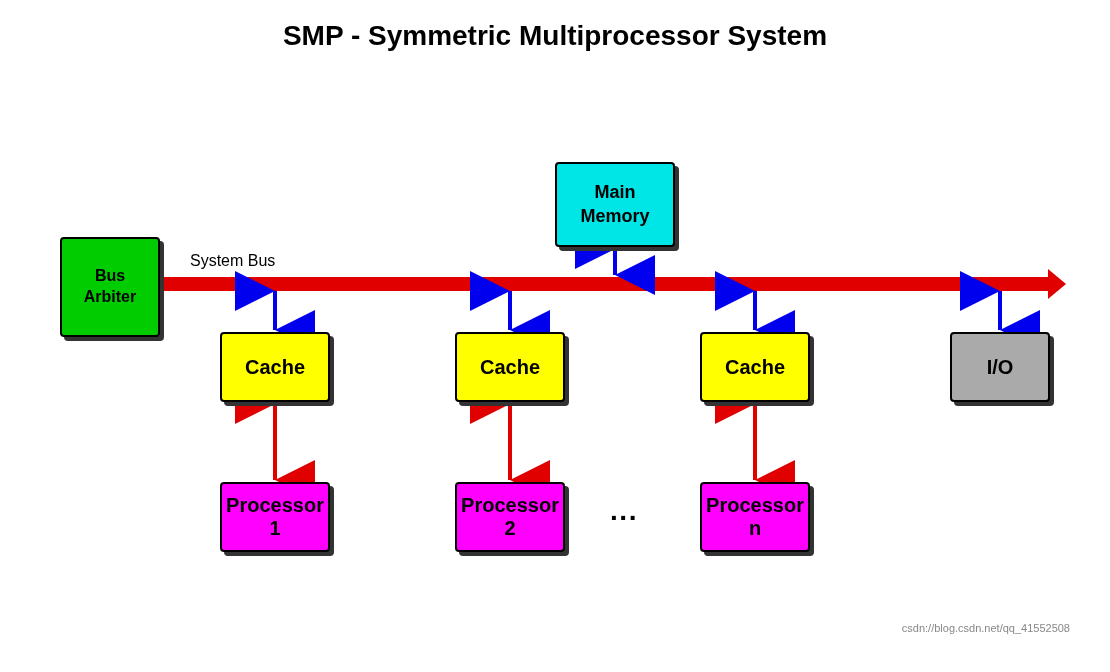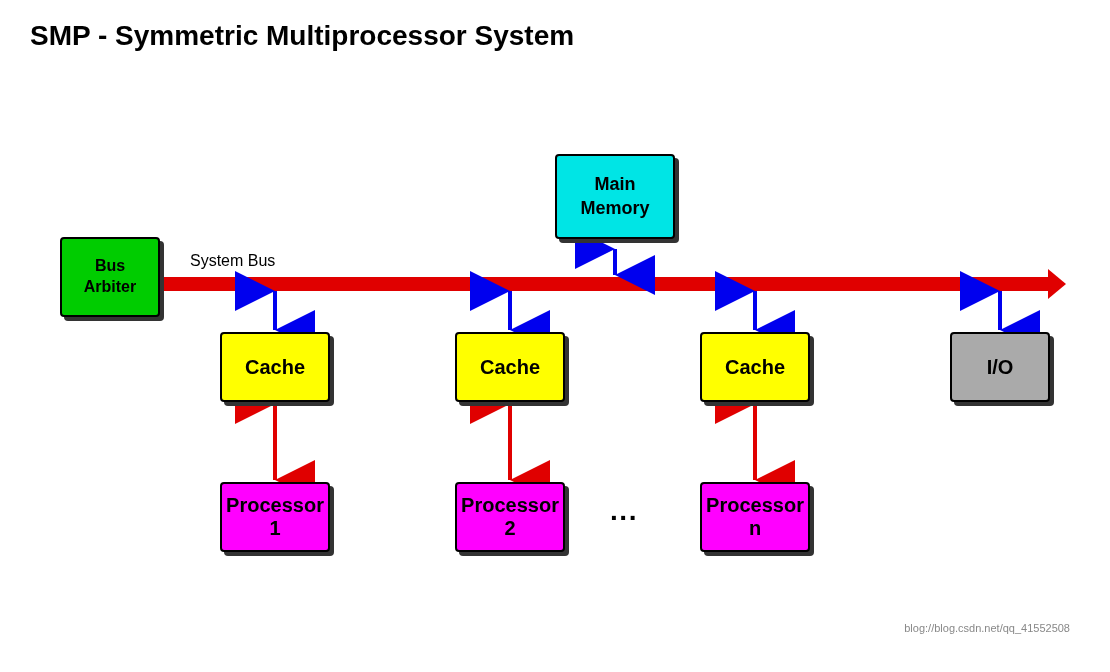--- a/index.html
+++ b/index.html
@@ -15,21 +15,21 @@
 
     .page-container {
       width: 1110px;
       height: 672px;
       position: relative;
       background: #fff;
       padding: 20px 30px;
     }
 
     .main-title {
-      text-align: left;
+      text-align: center;
       font-size: 28px;
       font-weight: 900;
       color: #000;
       margin-bottom: 30px;
       font-family: Arial, sans-serif;
     }
 
     .diagram-area {
       position: relative;
       width: 100%;
@@ -96,31 +96,31 @@
 
     .box-shadow {
       box-shadow: 4px 4px 0 #333;
     }
 
     .main-memory {
       background: #00e5e5;
       border: 2px solid #000;
       width: 120px;
       height: 85px;
-      top: 72px;
+      top: 80px;
       left: 525px;
       font-size: 18px;
       line-height: 1.3;
     }
 
     .bus-arbiter {
       background: #00cc00;
       border: 2px solid #000;
       width: 100px;
-      height: 80px;
+      height: 100px;
       top: 155px;
       left: 30px;
       font-size: 16px;
       line-height: 1.3;
       justify-content: center;
     }
 
     .cache-1 {
       background: #ffff00;
       border: 2px solid #000;
@@ -283,16 +283,16 @@
 
       <line x1="970" y1="209" x2="970" y2="248" stroke="#0000ee" stroke-width="4" marker-start="url(#blue-arrow-up)" marker-end="url(#blue-arrow-down)"></line>
 
       <line x1="245" y1="322" x2="245" y2="398" stroke="#e00000" stroke-width="4" marker-start="url(#red-arrow-up)" marker-end="url(#red-arrow-down)"></line>
 
       <line x1="480" y1="322" x2="480" y2="398" stroke="#e00000" stroke-width="4" marker-start="url(#red-arrow-up)" marker-end="url(#red-arrow-down)"></line>
 
       <line x1="725" y1="322" x2="725" y2="398" stroke="#e00000" stroke-width="4" marker-start="url(#red-arrow-up)" marker-end="url(#red-arrow-down)"></line>
     </svg>
 
-    <div class="watermark">blog://blog.csdn.net/qq_41552508</div>
+    <div class="watermark">csdn://blog.csdn.net/qq_41552508</div>
 
   </div>
 </div>
 
 </body></html>

